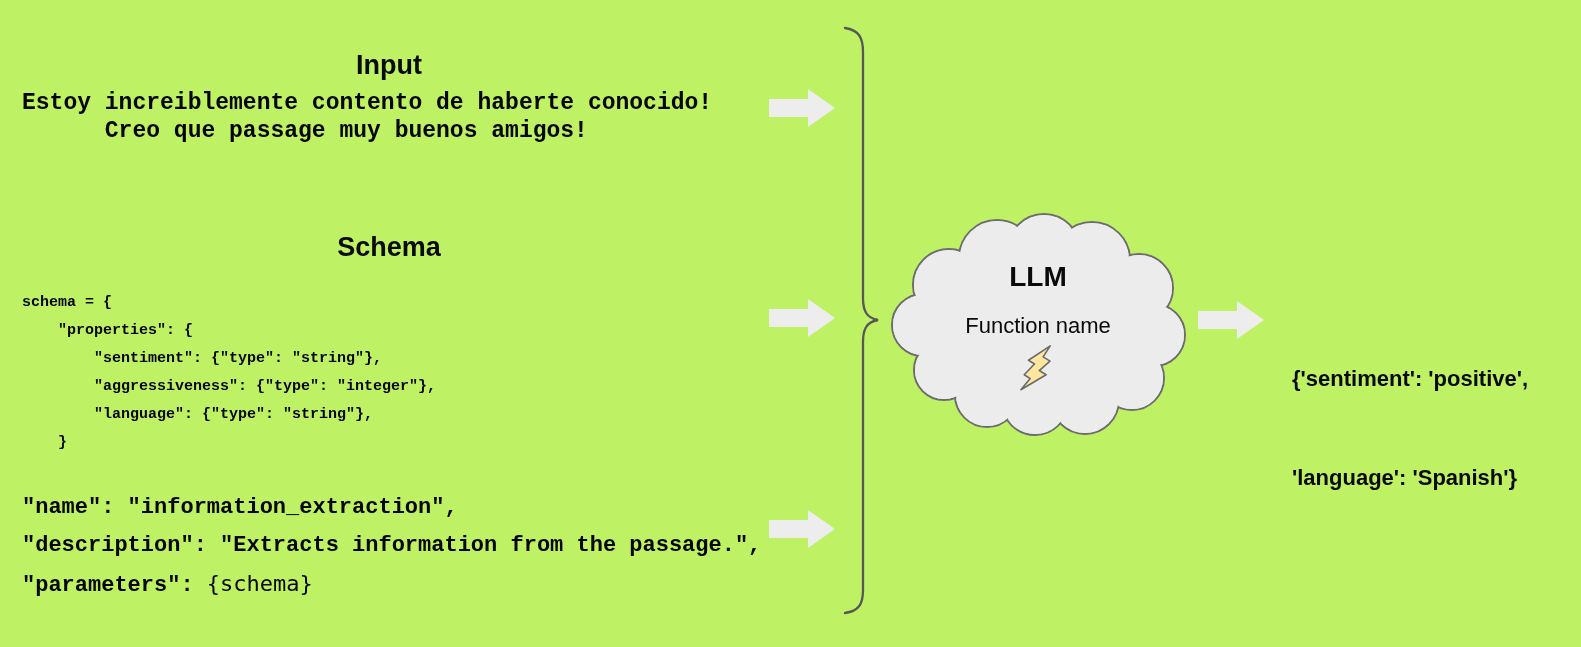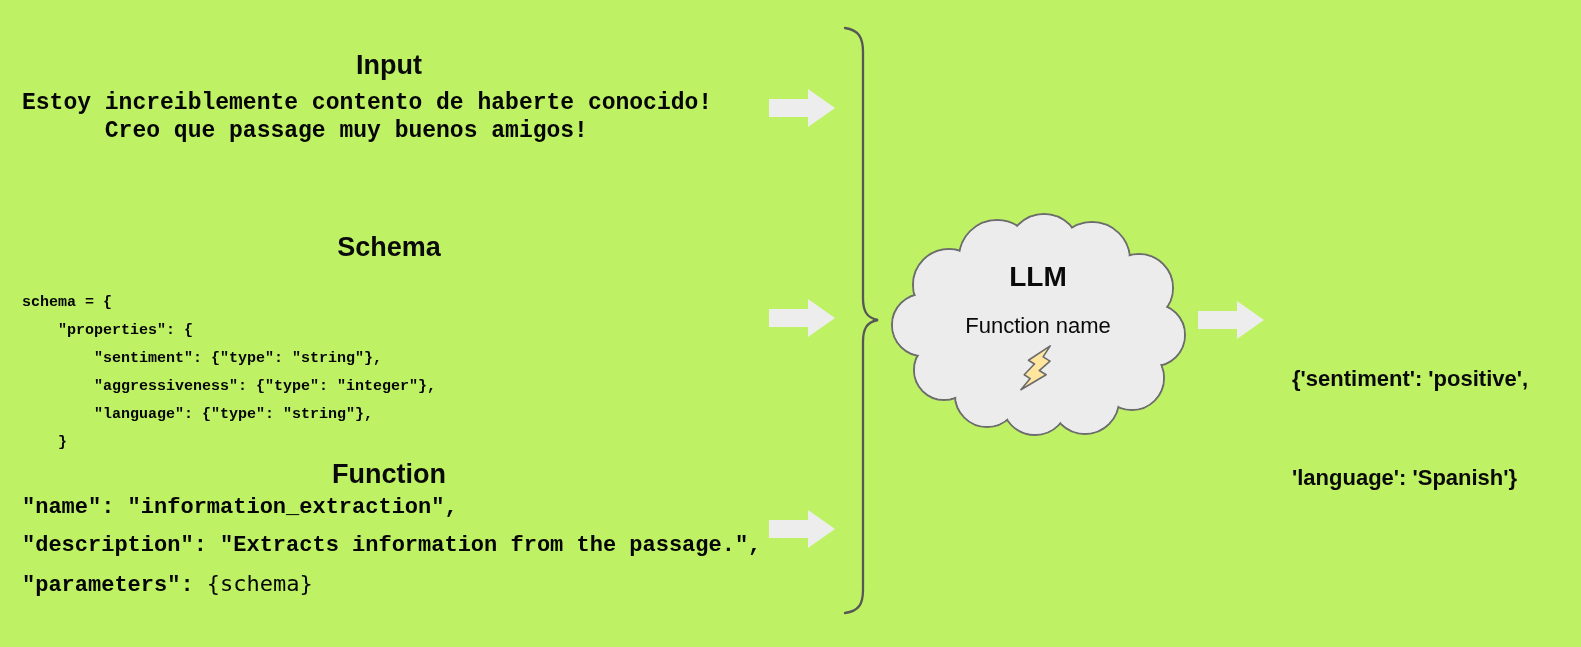--- a/index.html
+++ b/index.html
@@ -63,21 +63,20 @@
   <div class="abs mono input-line" style="top:117px">      Creo que passage muy buenos amigos!</div>
 
   <div class="abs section-title" style="top:232px">Schema</div>
   <div class="abs mono schema-line" style="top:256px">schema = {</div>
   <div class="abs mono schema-line" style="top:284px">    "properties": {</div>
   <div class="abs mono schema-line" style="top:312px">        "sentiment": {"type": "string"},</div>
   <div class="abs mono schema-line" style="top:340px">        "aggressiveness": {"type": "integer"},</div>
   <div class="abs mono schema-line" style="top:368px">        "language": {"type": "string"},</div>
   <div class="abs mono schema-line" style="top:396px">    }</div>
 
-  <div class="abs section-title" style="top:459px">Function</div>
   <div class="abs mono func-line" style="top:495px">"name": "information_extraction",</div>
   <div class="abs mono func-line" style="top:533px">"description": "Extracts information from the passage.",</div>
   <div class="abs mono func-line" style="top:571px"><span>"parameters": </span><span class="schema-alt">{schema}</span></div>
 
   <svg class="abs" style="left:769px; top:88px" width="67" height="40">
     <polygon points="0,11 39,11 39,1 66,20 39,39 39,29 0,29" fill="#ededed"></polygon>
   </svg>
   <svg class="abs" style="left:769px; top:298px" width="67" height="40">
     <polygon points="0,11 39,11 39,1 66,20 39,39 39,29 0,29" fill="#ededed"></polygon>
   </svg>

